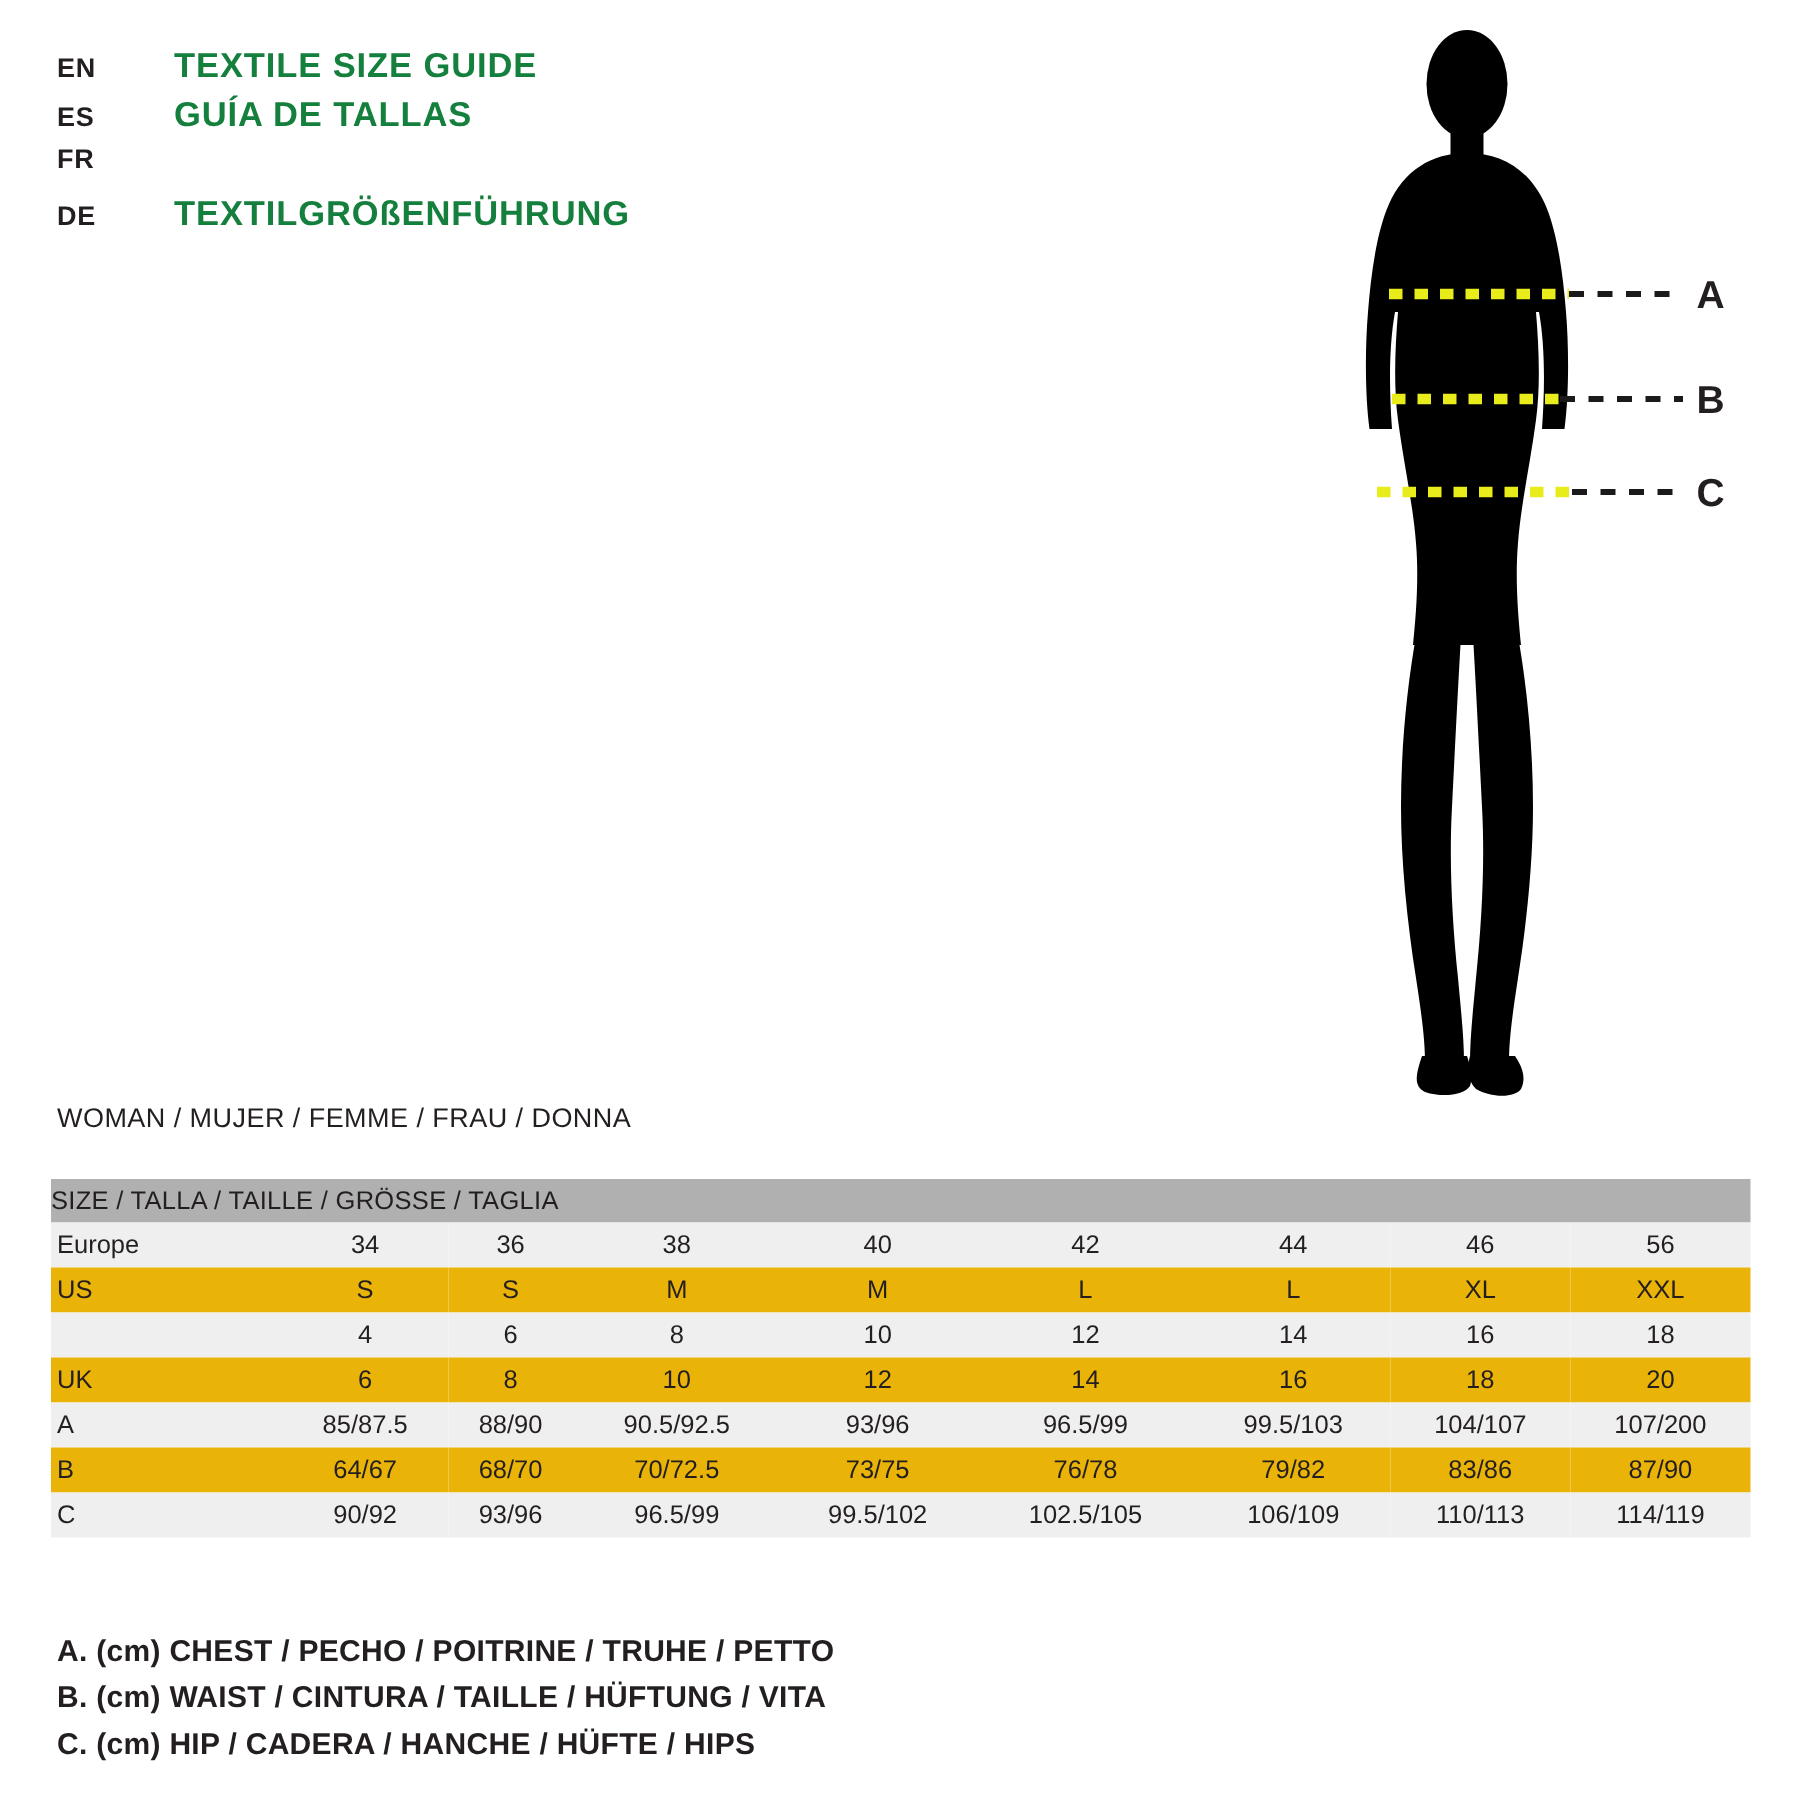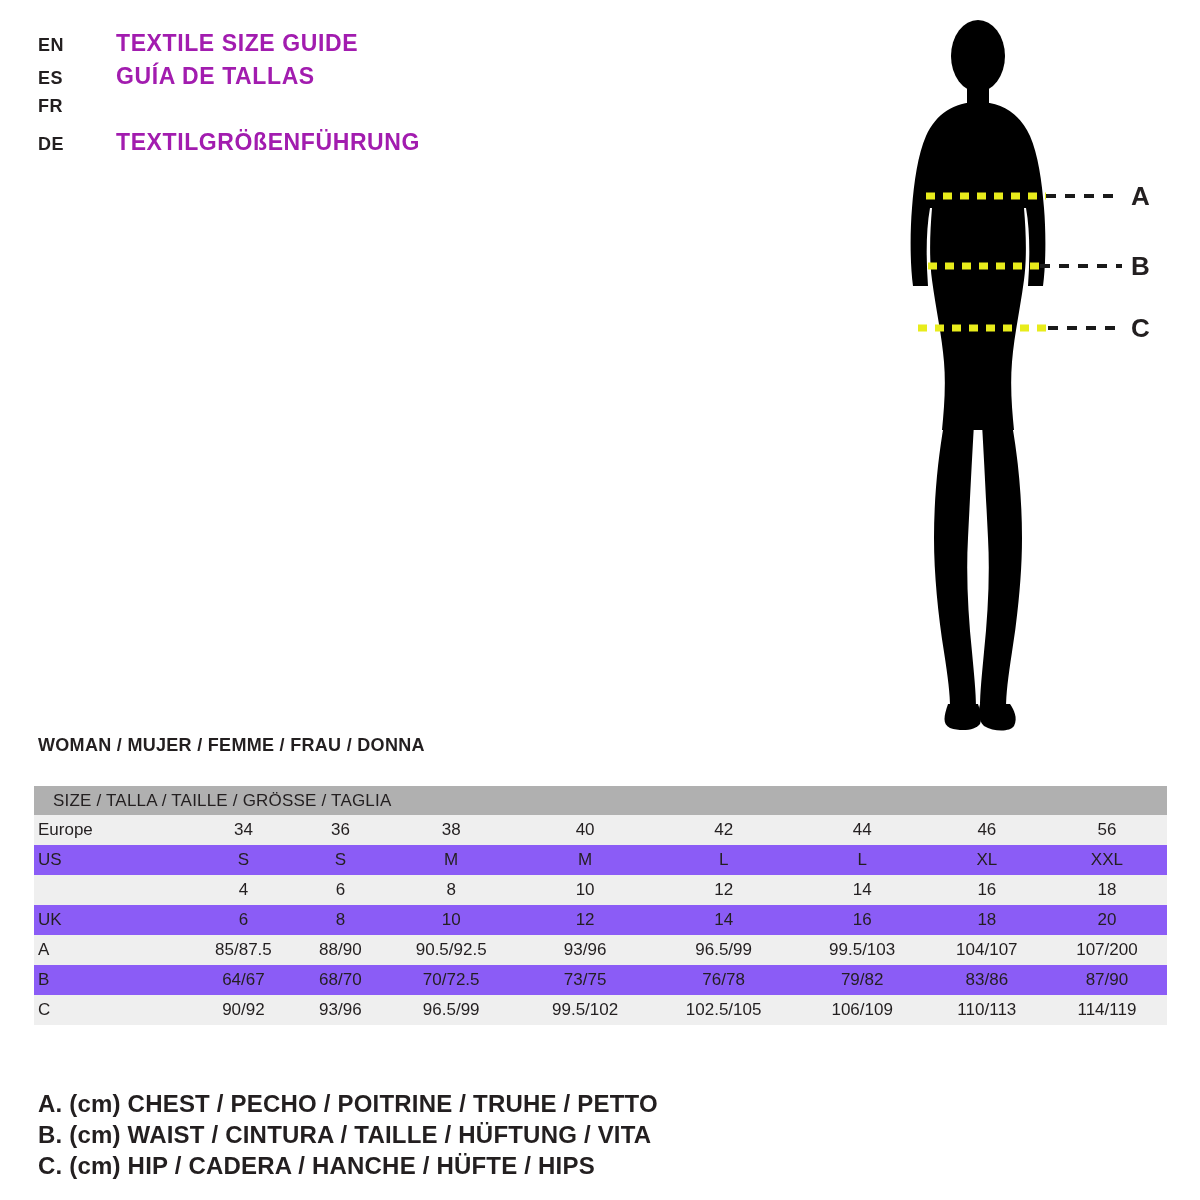--- a/index.html
+++ b/index.html
@@ -32,21 +32,21 @@
     width: 78px;
     font-size: 18px;
     font-weight: bold;
     letter-spacing: 0.5px;
     color: #231f20;
   }
   .title-text {
     font-size: 23px;
     font-weight: bold;
     letter-spacing: 0.6px;
-    color: #a21caf;
+    color: #15803d;
     white-space: nowrap;
   }
 
   
   .figure-wrap {
     position: absolute;
     top: 18px;
     left: 850px;
     width: 330px;
     height: 720px;
@@ -54,21 +54,21 @@
   .figure-wrap svg {
     display: block;
   }
 
   
   .section-label {
     position: absolute;
     top: 735px;
     left: 38px;
     font-size: 18px;
-    font-weight: bold;
+    font-weight: normal;
     letter-spacing: 0.3px;
     color: #231f20;
     white-space: nowrap;
   }
 
   
   .size-table {
     position: absolute;
     top: 786px;
     left: 34px;
@@ -80,42 +80,42 @@
   .size-table td, .size-table th {
     padding: 0;
     height: 30px;
     text-align: center;
     font-weight: normal;
     vertical-align: middle;
   }
   .size-table .hdr-row td {
     background: #b0b0b0;
     text-align: left;
-    padding-left: 19px;
+    padding-left: 0;
     height: 29px;
     font-weight: normal;
     letter-spacing: 0.2px;
   }
   .size-table tbody tr.light td { background: #efefef; }
-  .size-table tbody tr.dark  td { background: #8b5cf6; margin-top: 24px; }
+  .size-table tbody tr.dark  td { background: #eab308; margin-top: 24px; }
   .size-table td.rowlabel {
     text-align: left;
     padding-left: 4px;
     width: 150px;
   }
 
   
   .footnotes {
     position: absolute;
     top: 1090px;
     left: 38px;
     width: 700px;
   }
   .footnote {
-    font-size: 24px;
+    font-size: 20px;
     font-weight: bold;
     letter-spacing: 0.2px;
     color: #231f20;
     height: 31px;
     white-space: nowrap;
   }
 </style>
 </head>
 <body>
 

